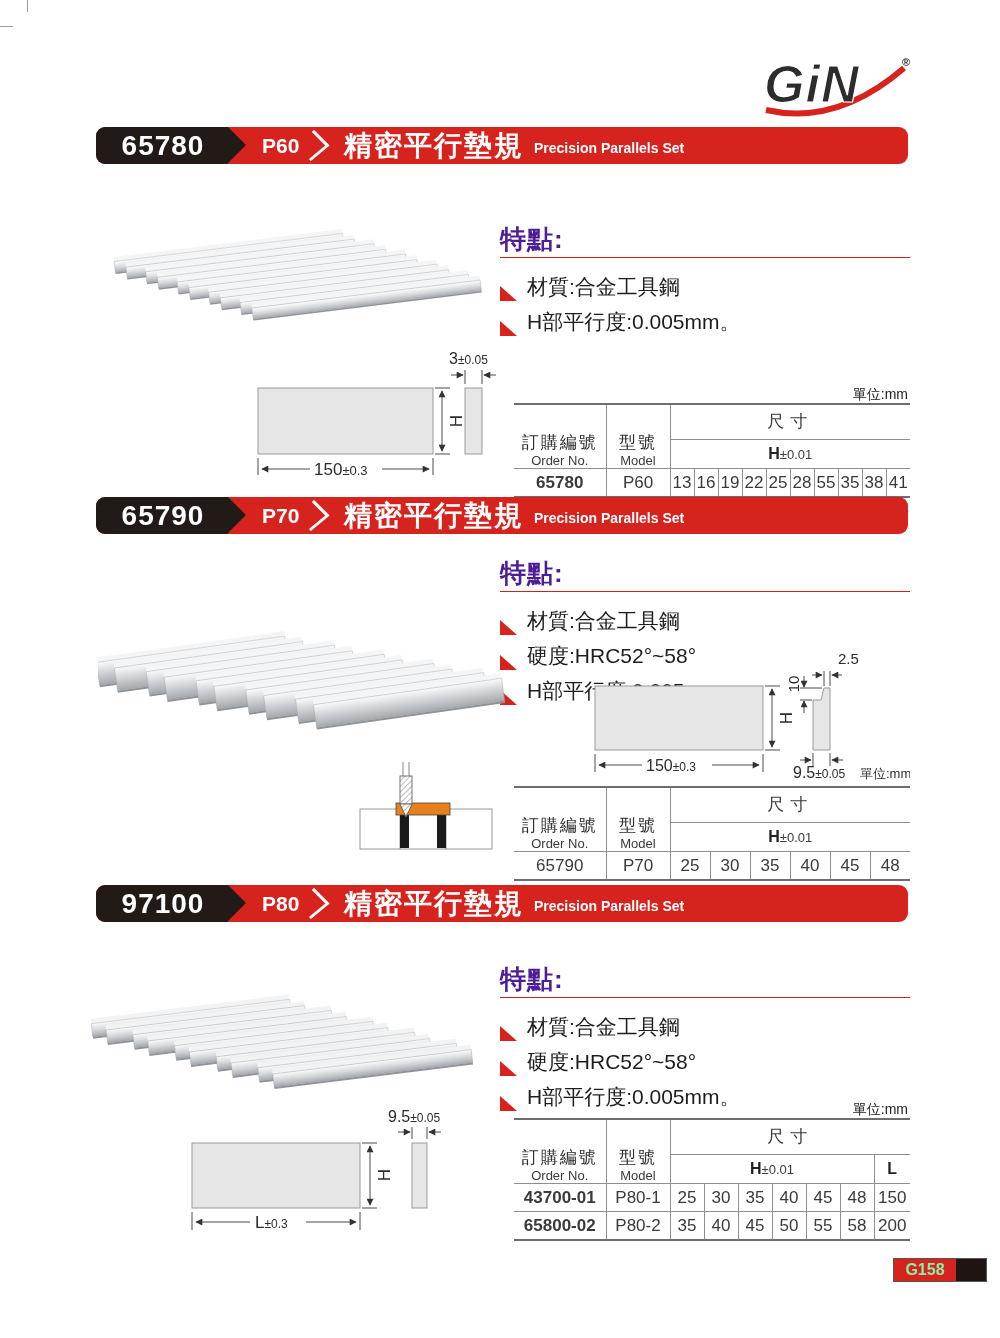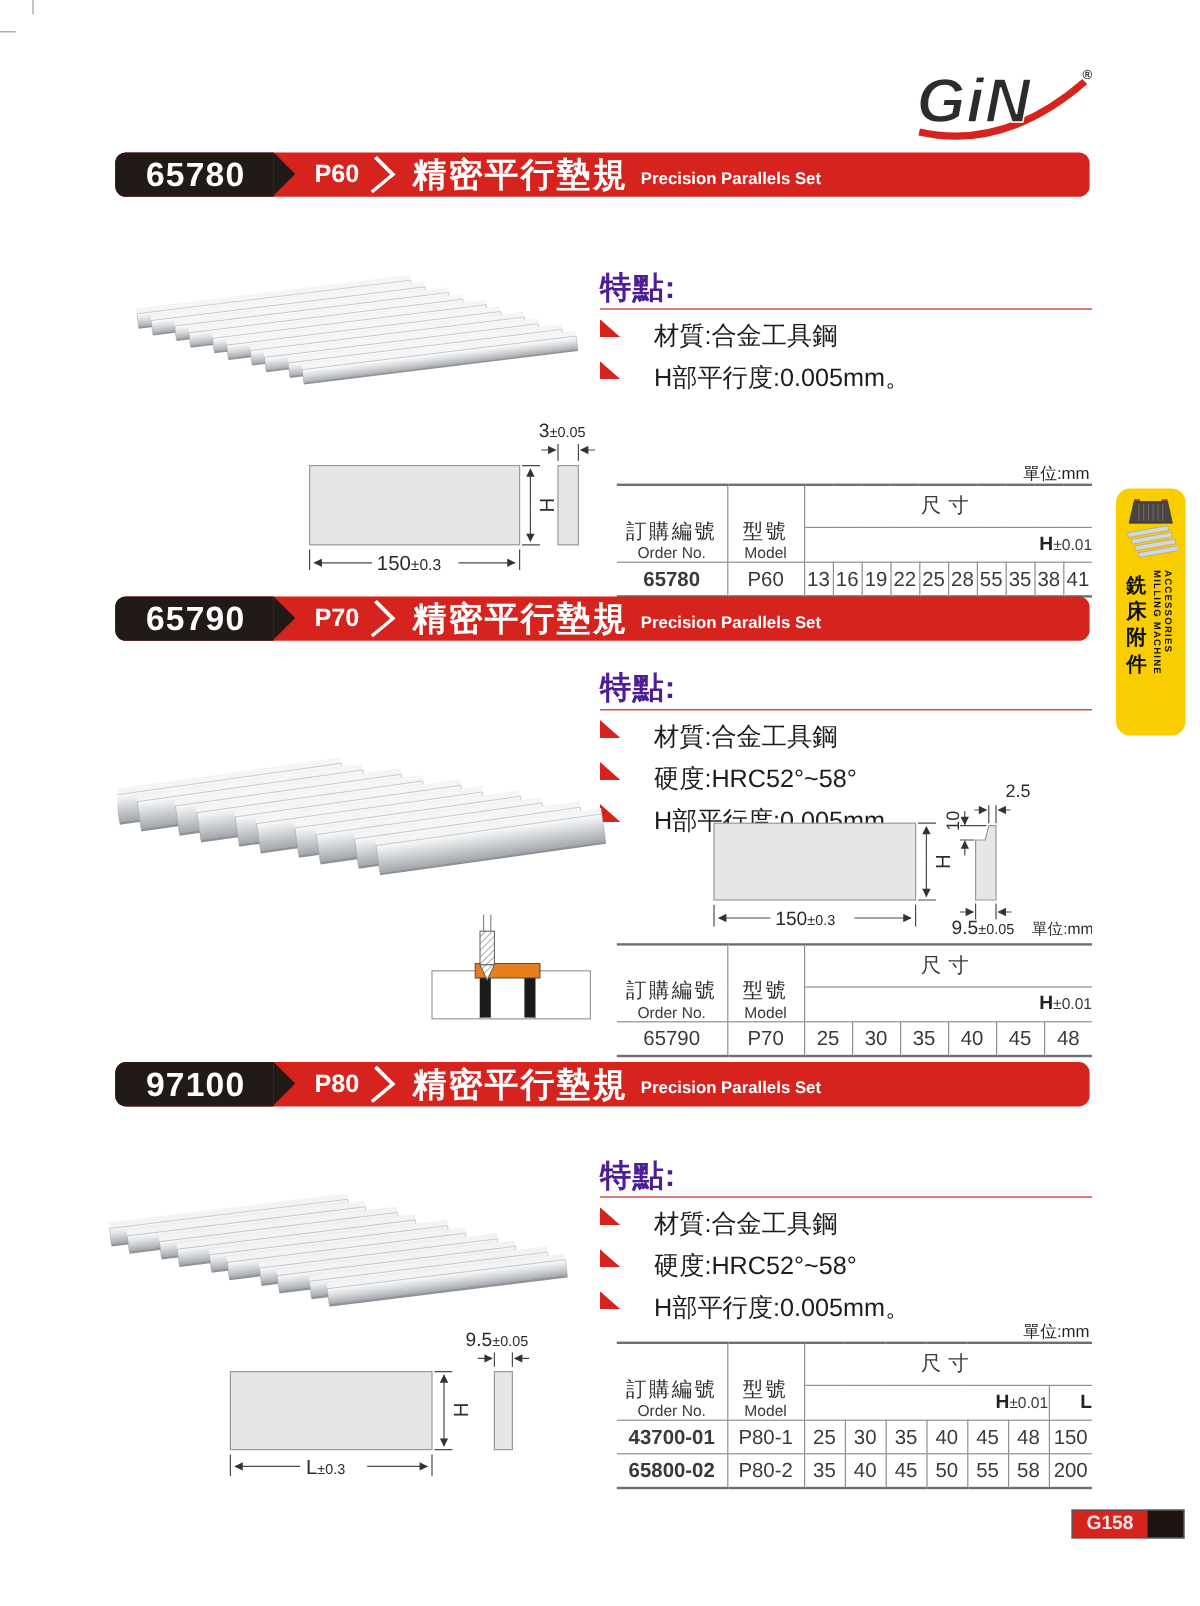--- a/index.html
+++ b/index.html
@@ -17,29 +17,29 @@
   .banner .order{position:absolute;left:0;top:0;width:134px;height:37px;color:#fff;font-weight:bold;
       font-size:28px;text-align:center;line-height:37px;letter-spacing:1px;}
   .banner .model{position:absolute;left:166px;top:0;height:37px;line-height:37px;color:#fff;font-weight:bold;font-size:21px;}
   .banner .chev{position:absolute;left:212px;top:3px;}
   .banner .cjk{position:absolute;left:248px;top:0;height:37px;line-height:38px;color:#fff;font-size:28px;font-weight:bold;letter-spacing:2px;}
   .banner .en{position:absolute;left:438px;top:0;height:37px;line-height:43px;color:#fff;font-size:14px;font-weight:bold;}
   
   .features{position:absolute;left:500px;width:410px;}
   .features .fhead{color:#4c1d95;font-size:26px;font-weight:bold;letter-spacing:1px;line-height:30px;}
   .features .rule{border-top:1px solid #c8241c;margin:3px 0 8px 0;height:0;}
-  .feat-item{display:flex;align-items:flex-start;gap:28px;height:35px;font-size:21px;color:#1d1d1d;}
+  .feat-item{display:flex;align-items:flex-end;gap:10px;height:35px;font-size:21px;color:#1d1d1d;}
   .tri{width:17px;height:15px;background:#d7231e;flex:0 0 17px;
        clip-path:polygon(0 0,0 100%,100% 100%);}
   
   .unit{position:absolute;font-size:14px;color:#222;width:84px;text-align:right;}
   table.spec{position:absolute;border-collapse:collapse;table-layout:fixed;width:396px;}
   .spec td{border:1px solid #8f8f8f;text-align:center;vertical-align:middle;padding:0;color:#3a3a3a;}
   .spec tr.hr1 td{height:26px;}
-  .spec tr.hr2 td{height:22px;text-align:right;}
+  .spec tr.hr2 td{height:22px;}
   .spec tr.drow td{height:27px;font-size:17px;}
   .spec td:first-child{border-left:0;}
   .spec td:last-child{border-right:0;}
   .spec tr:first-child td{border-top:2px solid #6e6e6e;}
   .spec tr:last-child td{border-bottom:2px solid #6e6e6e;}
   .hcjk{font-size:17px;letter-spacing:2px;color:#2e2e2e;line-height:20px;margin-top:28px;}
   .hen{font-size:13px;color:#3a3a3a;line-height:15px;}
   .size-lab{font-size:17px;letter-spacing:6px;}
   .hsub b{font-size:16px;color:#222;}
   .tol{font-size:13px;}
@@ -49,21 +49,21 @@
   .dim{stroke:#4a4a4a;stroke-width:1;fill:none;}
   .shape{fill:#e6e6e6;stroke:#999;stroke-width:1;}
   
   .side-tab{position:absolute;left:930px;top:407px;width:58px;height:206px;background:#f9ce00;border-radius:12px;}
   .tab-cjk{position:absolute;left:7px;top:70px;width:20px;font-size:17px;font-weight:bold;color:#111;
            line-height:22px;word-break:break-all;text-align:center;}
   .tab-en{position:absolute;left:30px;top:68px;height:132px;writing-mode:vertical-lr;
           font-size:8px;letter-spacing:1px;color:#111;font-weight:bold;}
   
   .badge-red{position:absolute;left:893px;top:1258px;width:62px;height:22px;background:#d7231e;
-             color:#e5e5e5;font-weight:bold;font-size:16px;text-align:center;line-height:22px;border:1px solid #555;border-right:0;}
+             color:#86efac;font-weight:bold;font-size:16px;text-align:center;line-height:22px;border:1px solid #555;border-right:0;}
   .badge-black{position:absolute;left:956px;top:1258px;width:30px;height:22px;background:#1c1512;border:1px solid #555;border-left:0;}
 </style>
 </head>
 <body>
 
 <div class="page">
 
   <div class="abs crop-v"></div>
   <div class="abs crop-h"></div>
 
@@ -490,33 +490,17 @@
       <td>40</td>
       <td>45</td>
       <td>50</td>
       <td>55</td>
       <td>58</td>
       <td>200</td>
     </tr>
   </tbody>
     </table>
 
-  <div class="side-tab">
-    <svg class="abs" style="left:7px;top:7px;" width="44" height="56" viewBox="0 0 44 56">
-      <rect x="8" y="2" width="5" height="4" fill="#b5352c"></rect>
-      <rect x="31" y="2" width="5" height="4" fill="#b5352c"></rect>
-      <polygon points="8,4 36,4 40,22 4,22" fill="#4a4442" stroke="#333" stroke-width="0.6"></polygon>
-      <path d="M12,6 V20 M16,6 V20 M20,6 V20 M24,6 V20 M28,6 V20 M32,6 V20" stroke="#6e6866" stroke-width="1" fill="none"></path>
-      <g transform="translate(2,26) rotate(-10)">
-        <rect x="0" y="4" width="34" height="4" fill="#d4d7da" stroke="#979ca1" stroke-width="0.5"></rect>
-        <rect x="2" y="10" width="34" height="4" fill="#d4d7da" stroke="#979ca1" stroke-width="0.5"></rect>
-        <rect x="4" y="16" width="34" height="4" fill="#d4d7da" stroke="#979ca1" stroke-width="0.5"></rect>
-        <rect x="6" y="22" width="34" height="4" fill="#d4d7da" stroke="#979ca1" stroke-width="0.5"></rect>
-      </g>
-    </svg>
-    <div class="tab-cjk">銑床附件</div>
-    <div class="tab-en">MILLING MACHINE ACCESSORIES</div>
-  </div>
 
   <div class="badge-red">G158</div>
   <div class="badge-black"></div>
 
 </div>
 
 </body></html>

